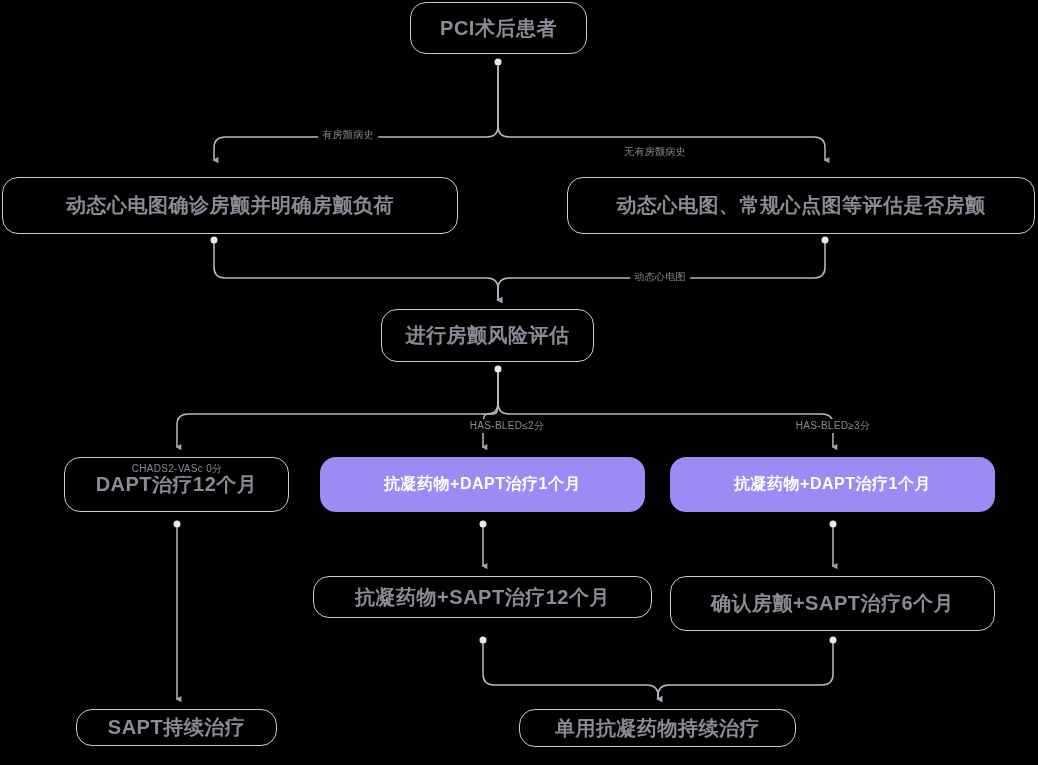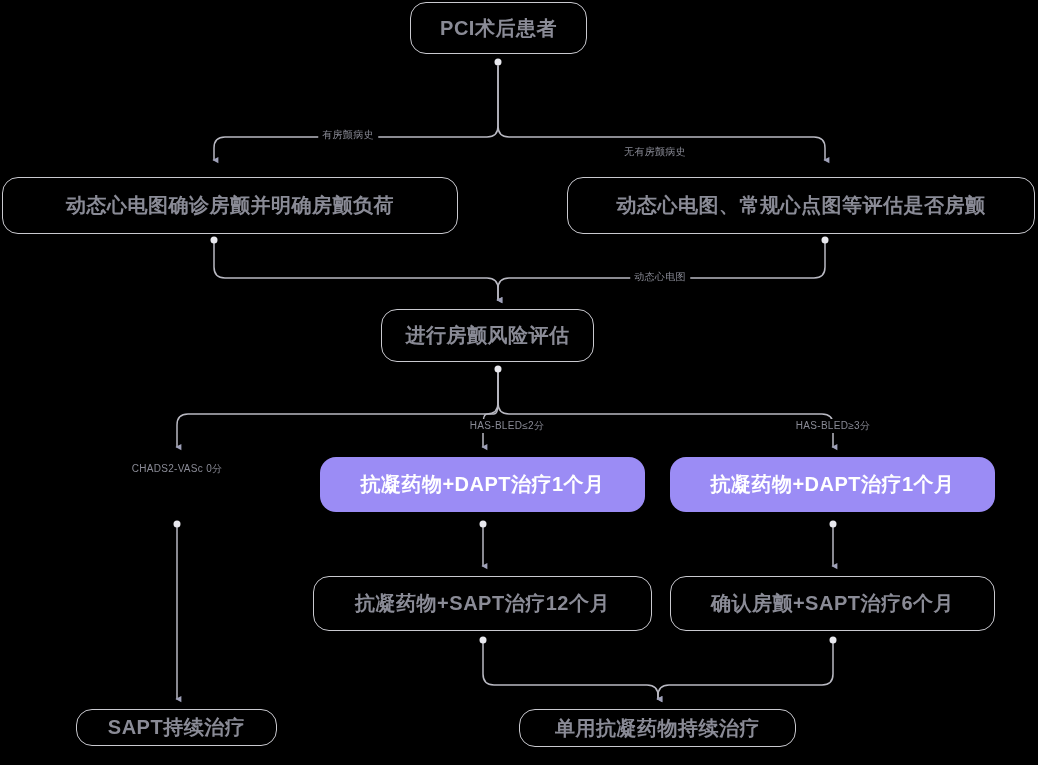--- a/index.html
+++ b/index.html
@@ -41,21 +41,21 @@
   .node.plain {
     border: 1.4px solid #c9c9cf;
     color: #8a8b96;
     background: #000000;
     font-size: 20px;
     font-weight: 700;
   }
   .node.highlight {
     border: none;
     color: #ffffff;
-    font-size: 20px;
+    font-size: 16px;
     font-weight: 700;
   }
   .edge-label {
     position: absolute;
     color: #8a8b96;
     font-size: 10px;
     font-weight: 400;
     white-space: nowrap;
     background: #000000;
     padding: 0 4px;
@@ -122,30 +122,33 @@
   </div>
 
   <div class="node plain" style="left:567px; top:177px; width:468px; height:57px;">
     <span>动态心电图、常规心点图等评估是否房颤</span>
   </div>
 
   <div class="node plain" style="left:381px; top:309px; width:213px; height:53px;">
     <span>进行房颤风险评估</span>
   </div>
 
+  <div class="node plain" style="left:64px; top:457px; width:225px; height:55px;">
+    <span>DAPT治疗12个月</span>
+  </div>
 
   <div class="node highlight" style="left:320px; top:457px; width:325px; height:55px; background:#9b8cf5;">
     <span>抗凝药物+DAPT治疗1个月</span>
   </div>
 
   <div class="node highlight" style="left:670px; top:457px; width:325px; height:55px; background:#9b8cf5;">
     <span>抗凝药物+DAPT治疗1个月</span>
   </div>
 
-  <div class="node plain" style="left:313px; top:576px; width:339px; height:55px;">
+  <div class="node plain" style="left:313px; top:576px; width:339px; height:42px;">
     <span>抗凝药物+SAPT治疗12个月</span>
   </div>
 
   <div class="node plain" style="left:670px; top:576px; width:325px; height:55px;">
     <span>确认房颤+SAPT治疗6个月</span>
   </div>
 
   <div class="node plain" style="left:76px; top:709px; width:201px; height:37px;">
     <span>SAPT持续治疗</span>
   </div>

